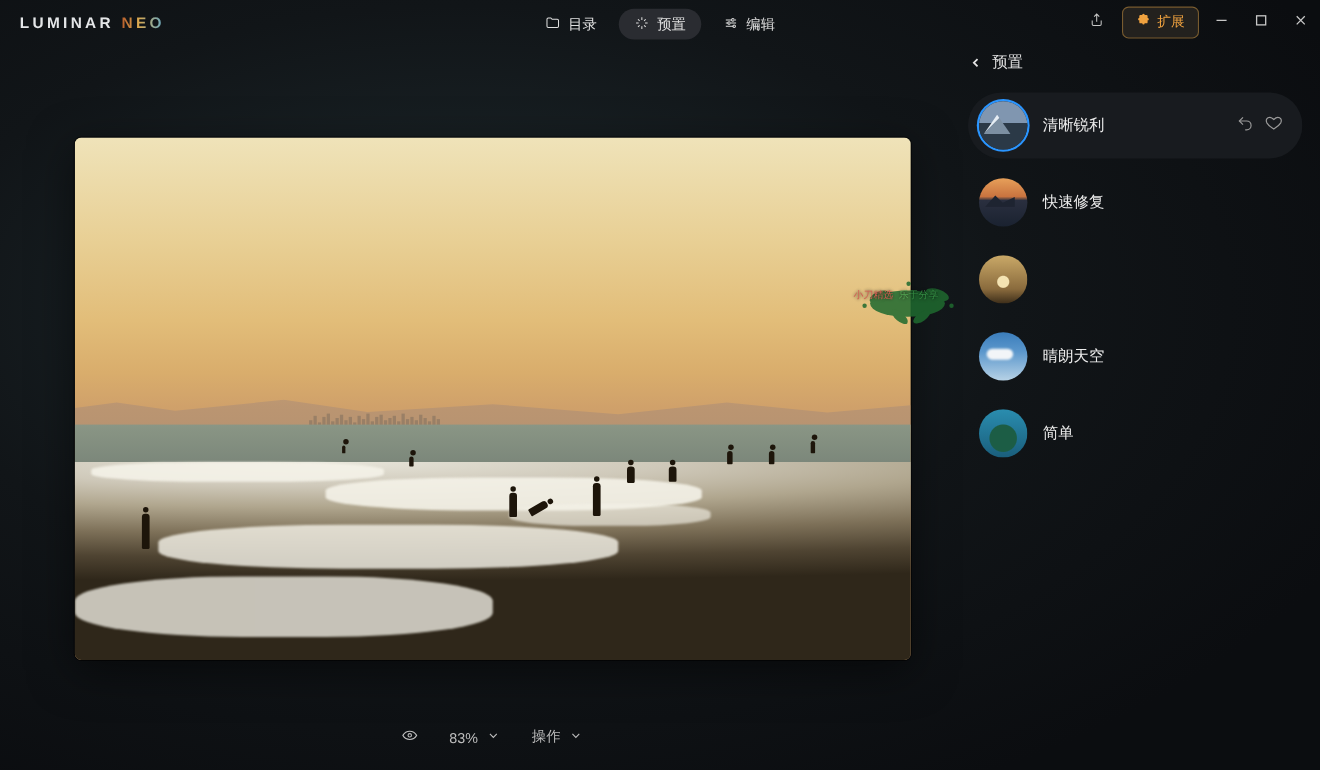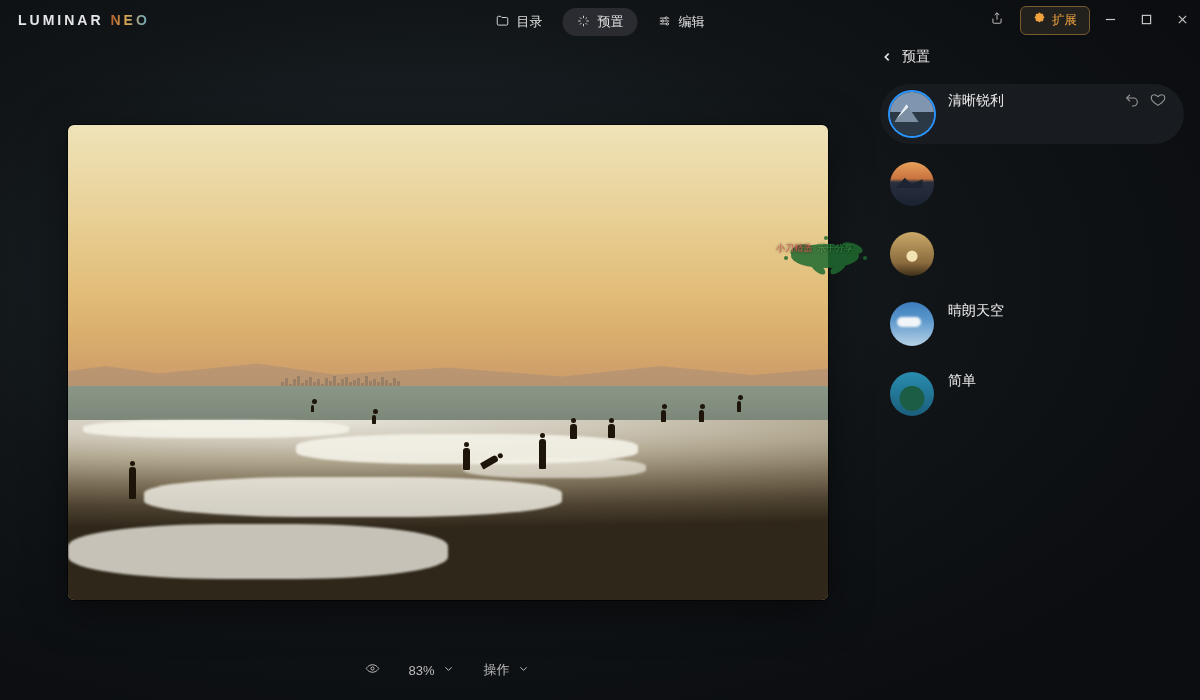--- a/index.html
+++ b/index.html
@@ -51,26 +51,26 @@
 .island-mass { position: absolute; left: 45%; top: 26%; width: 140px; height: 95px; border-radius: 50% 55% 60% 45%; background: radial-gradient(circle at 40% 35%, #2b593b, #123821 70%); transform: rotate(6deg); filter: brightness(.95); }
 .castle { position: absolute; left: 58%; top: 18%; width: 14px; height: 34px; background: #e9e4de; }
 .castle::before { content: ""; position: absolute; top: -10px; left: 0; border: 7px solid transparent; border-bottom: 12px solid #b83a2d; }
 .castle2 { position: absolute; left: 63.5%; top: 30%; width: 10px; height: 20px; background: #e9e4de; }
 .castle2::before { content: ""; position: absolute; top: -8px; left: -1px; border: 6px solid transparent; border-bottom: 9px solid #b83a2d; }
 .hero-text { position: absolute; left: 16px; bottom: 12px; text-shadow: 0 1px 4px rgba(0,0,0,.6); }
 .hero-title { font-size: 23px; font-weight: 600; color: #fff; }
 .hero-sub { font-size: 14px; color: #eaeaea; }
 
 
-.wmark { position: absolute; right: 310px; top: 228px; width: 120px; height: 50px; pointer-events: none; opacity: .85; }
+.wmark { position: absolute; right: 310px; top: 248px; width: 120px; height: 50px; pointer-events: none; opacity: .85; }
 .wmark svg { width: 100%; height: 100%; }
 .wmark-text { position: absolute; left: 6px; top: 14px; font-size: 9px; color: #d24a4a; white-space: nowrap; text-shadow: 0 0 3px #000; }
 
 .preset-list { margin-top: 18px; display: flex; flex-direction: column; gap: 10px; }
-.preset { display: flex; align-items: flex-start; gap: 14px; padding: 8px 10px; border-radius: 34px; cursor: pointer; position: relative; }
+.preset { display: flex; align-items: center; gap: 14px; padding: 8px 10px; border-radius: 34px; cursor: pointer; position: relative; }
 .preset.active { background: #181b1f; }
 .thumb { width: 44px; height: 44px; border-radius: 50%; flex-shrink: 0; position: relative; overflow: hidden; }
 .preset.active .thumb { box-shadow: 0 0 0 2px #2a95ff; }
 .p-label { font-size: 14px; color: #ececec; flex: 1; }
 .p-icons { display: flex; gap: 10px; padding-right: 8px; }
 .p-icons svg { width: 16px; height: 16px; stroke: #9a9a9a; fill: none; stroke-width: 1.6; cursor: pointer; }
 
 
 .t-mtn { background: linear-gradient(#8096b0 45%, #2b3947 46%); }
 .t-mtn::after { content: ""; position: absolute; left: 10%; top: 28%; width: 55%; height: 40%; background: linear-gradient(135deg,#e6edf4 40%, #7c8fa2 42%); clip-path: polygon(50% 0, 100% 100%, 0 100%); }
@@ -274,20 +274,21 @@
               <path d="M9 14 4 9l5-5"></path>
               <path d="M4 9h10a6 6 0 0 1 0 12h-2"></path>
             </svg></span>
           <span><svg viewBox="0 0 24 24">
               <path d="M12 20s-7-4.35-9.5-8.5C.5 7 3 4 6.5 4 8.5 4 10 5 12 7c2-2 3.5-3 5.5-3C21 4 23.5 7 21.5 11.5 19 15.65 12 20 12 20z"></path>
             </svg></span>
         </div>
       </div>
       <div class="preset">
         <div class="thumb t-sunset"></div>
+        <div class="p-label">快速修复</div>
       </div>
       <div class="preset">
         <div class="thumb t-light"></div>
       </div>
       <div class="preset">
         <div class="thumb t-sky"></div>
         <div class="p-label">晴朗天空</div>
       </div>
       <div class="preset">
         <div class="thumb t-aerial"></div>

